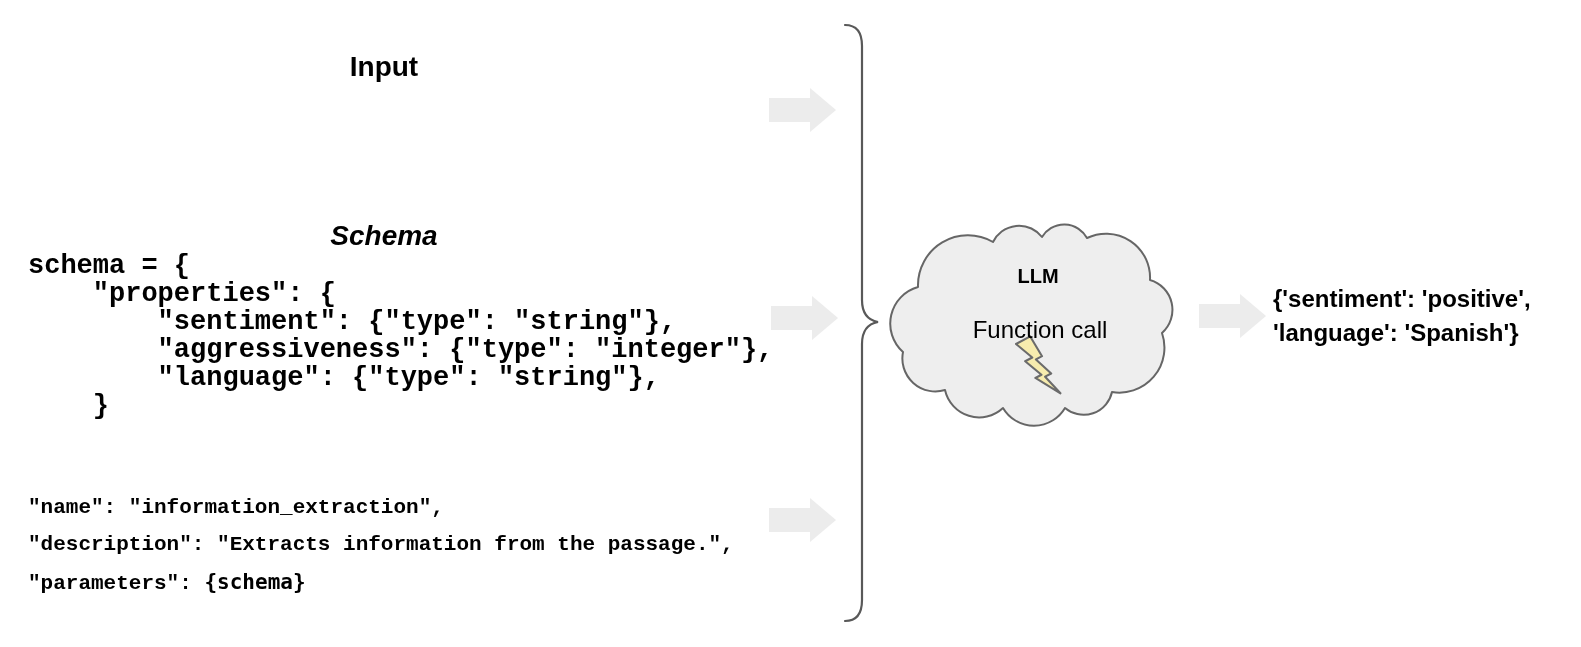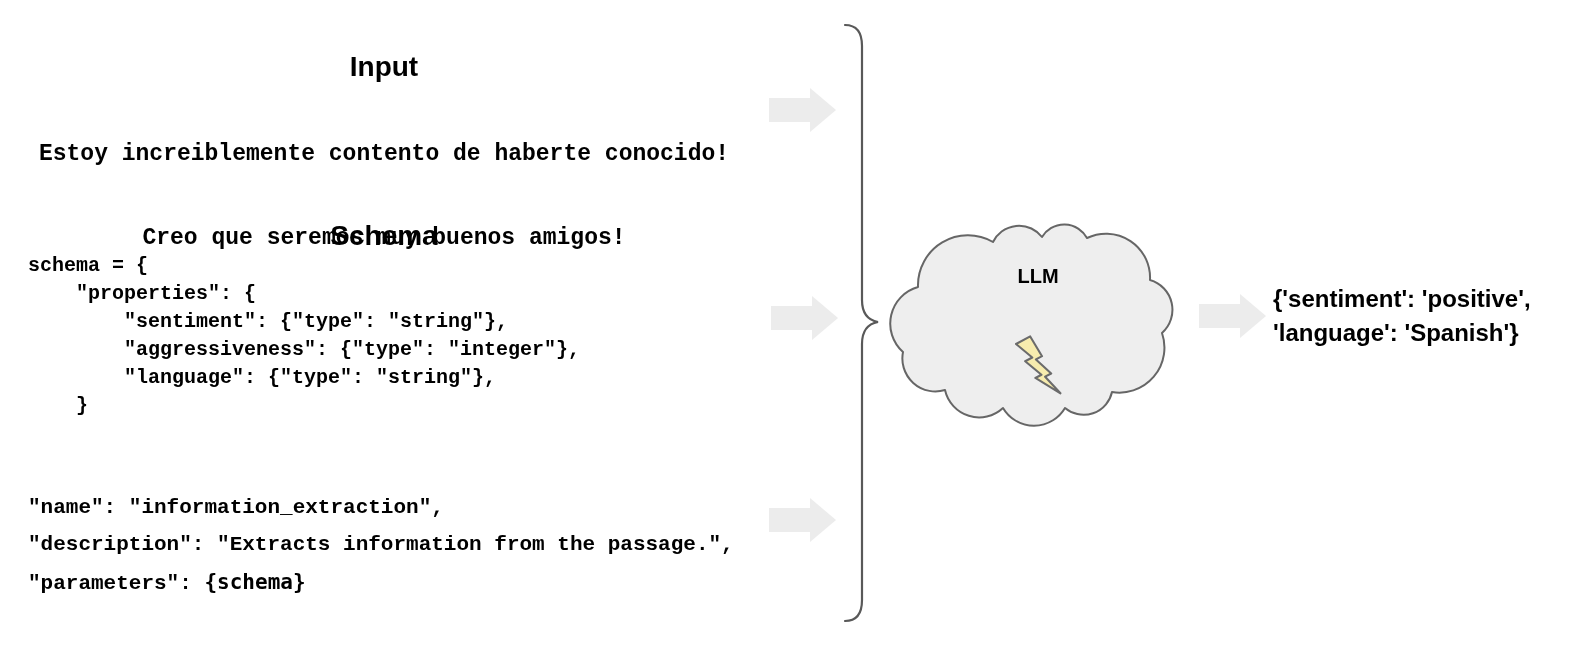--- a/index.html
+++ b/index.html
@@ -26,21 +26,21 @@
     font-weight:bold;
     white-space:pre;
   }
   .input-code{
     left:30px;top:84px;width:708px;
     text-align:center;
     font-size:23px;line-height:28px;
   }
   .schema-code{
     left:28px;top:252px;
-    font-size:20px;line-height:28px;
+    font-size:27px;line-height:28px;
     margin:0;
   }
   .fn-line{
     left:28px;
     font-size:21px;line-height:24px;
   }
   .schema-token{
     font-family:"DejaVu Sans Mono",monospace;
     font-weight:bold;
   }
@@ -88,37 +88,34 @@
              A 29 29 0 0 1 1065,408
              A 36 36 0 0 1 1003,408
              A 35 35 0 0 1 945,390
              A 33 33 0 0 1 903,352
              A 38 38 0 0 1 918,287 Z" fill="#eeeeee" stroke="#666666" stroke-width="2" stroke-linejoin="round"></path>
 
     <polygon transform="translate(1016,344) rotate(-28) scale(1.15)" points="14,0 0,0 7,17 0,17 7,34 1,34 14,56 9,37 15,37 9,20 15,20" fill="#f7ecae" stroke="#6b6b6b" stroke-width="1.8" stroke-linejoin="round"></polygon>
   </svg>
 
   <div class="abs section-title" style="top:50px;">Input</div>
-  <div class="abs mono input-code">
-    <div>Estoy increiblemente contento de haberte conocido!</div>
-    <div>Creo que seremos muy buenos amigos!</div>
-  </div>
 
-  <div class="abs section-title" style="top:219px;">Schema</div>
+  <div class="abs section-title" style="top:219px;font-style:italic;">Schema</div>
   <pre class="abs mono schema-code">schema = {
     "properties": {
         "sentiment": {"type": "string"},
         "aggressiveness": {"type": "integer"},
         "language": {"type": "string"},
     }</pre>
 
   <div class="abs mono fn-line" style="top:496px;">"name": "information_extraction",</div>
   <div class="abs mono fn-line" style="top:533px;">"description": "Extracts information from the passage.",</div>
   <div class="abs mono fn-line" style="top:570px;"><span>"parameters": </span><span class="schema-token">{schema}</span></div>
 
   <div class="abs llm-label">LLM</div>
+  <div class="abs fc-label">Function call</div>
 
   <div class="abs output-text">
     <div>{'sentiment': 'positive',</div>
     <div>'language': 'Spanish'}</div>
   </div>
 
 </div>
 
 </body></html>

